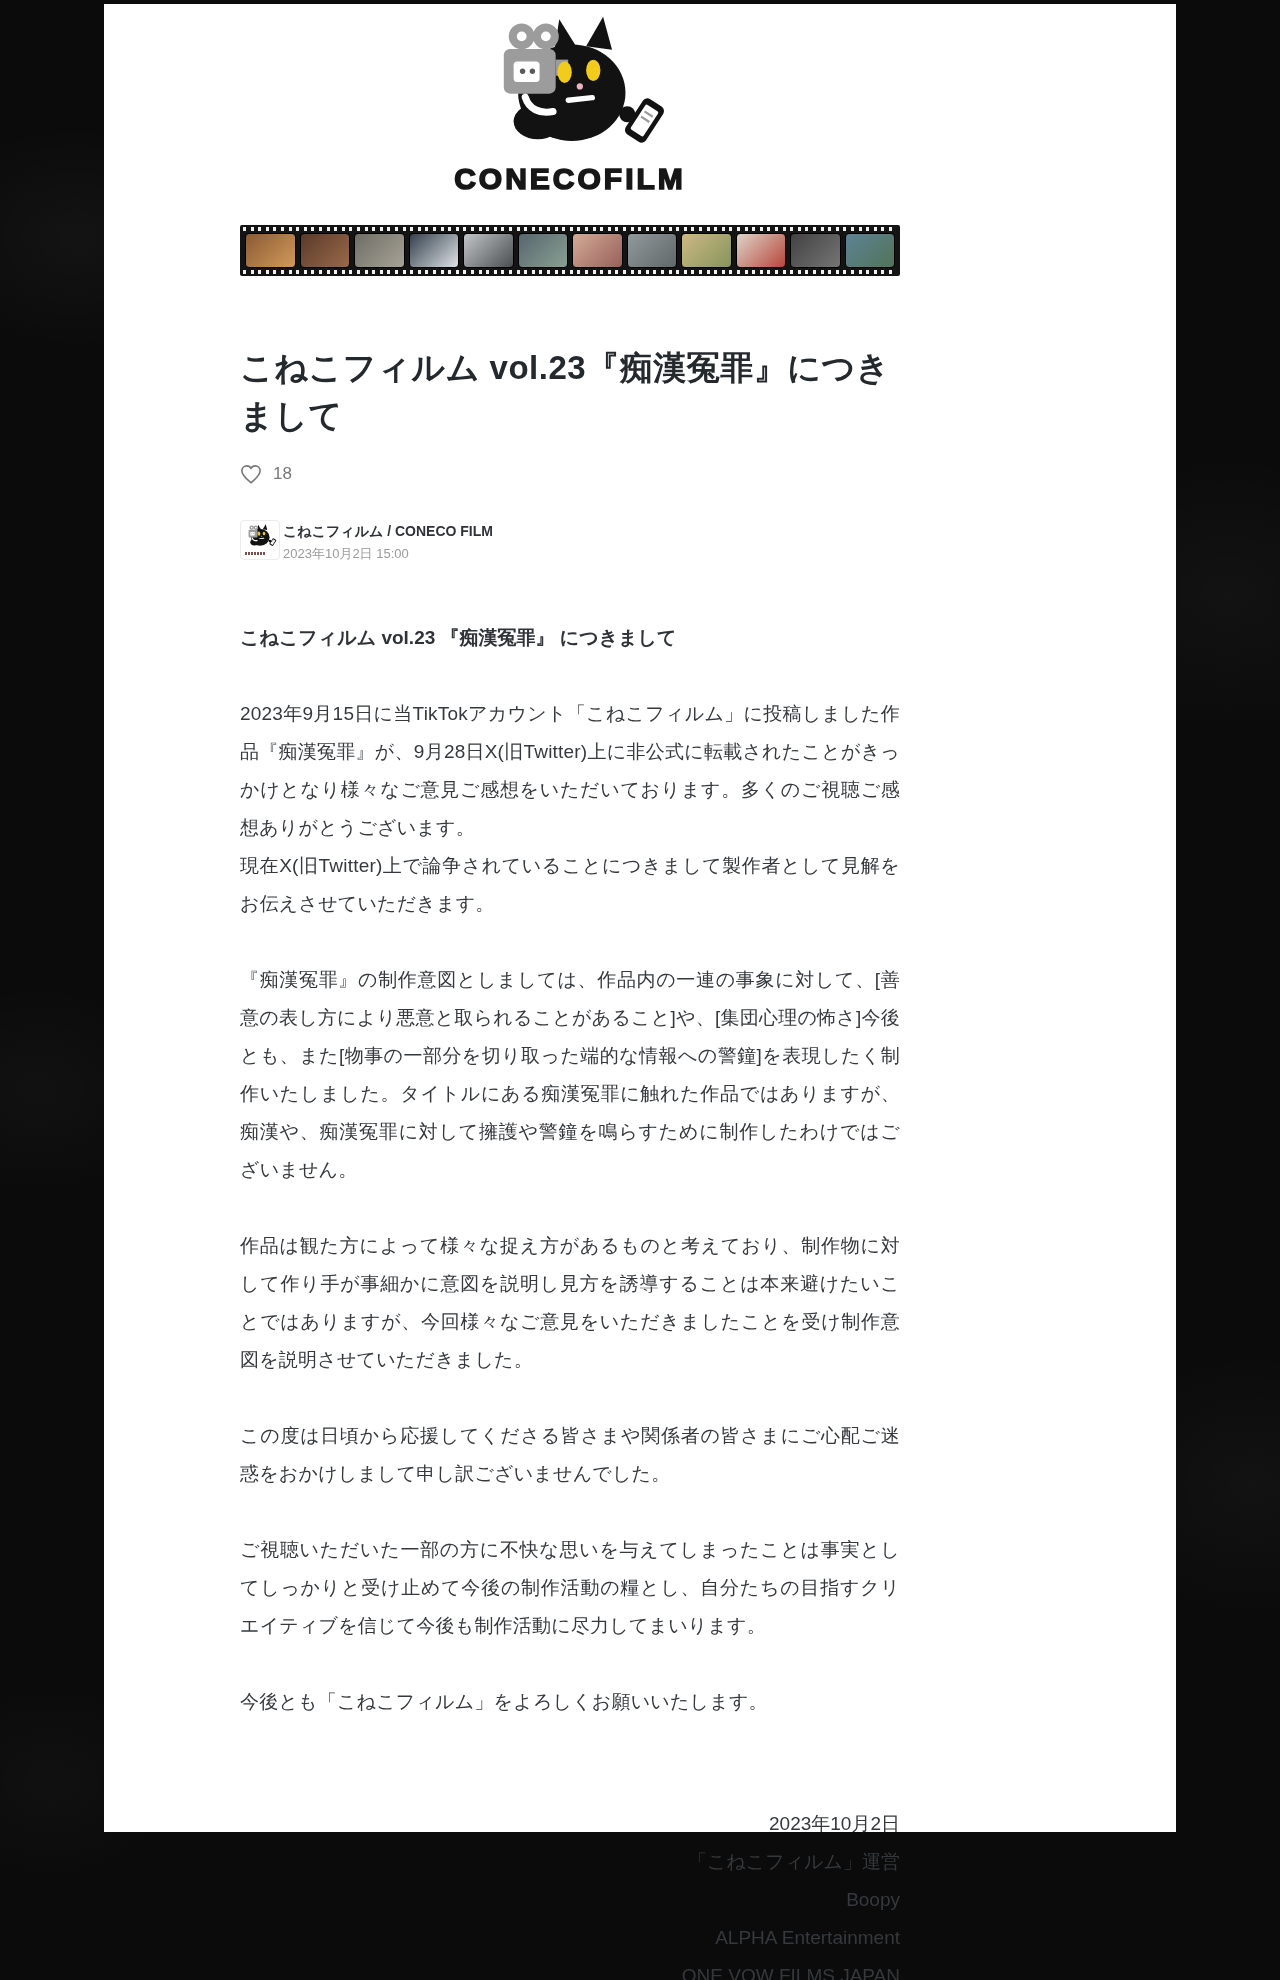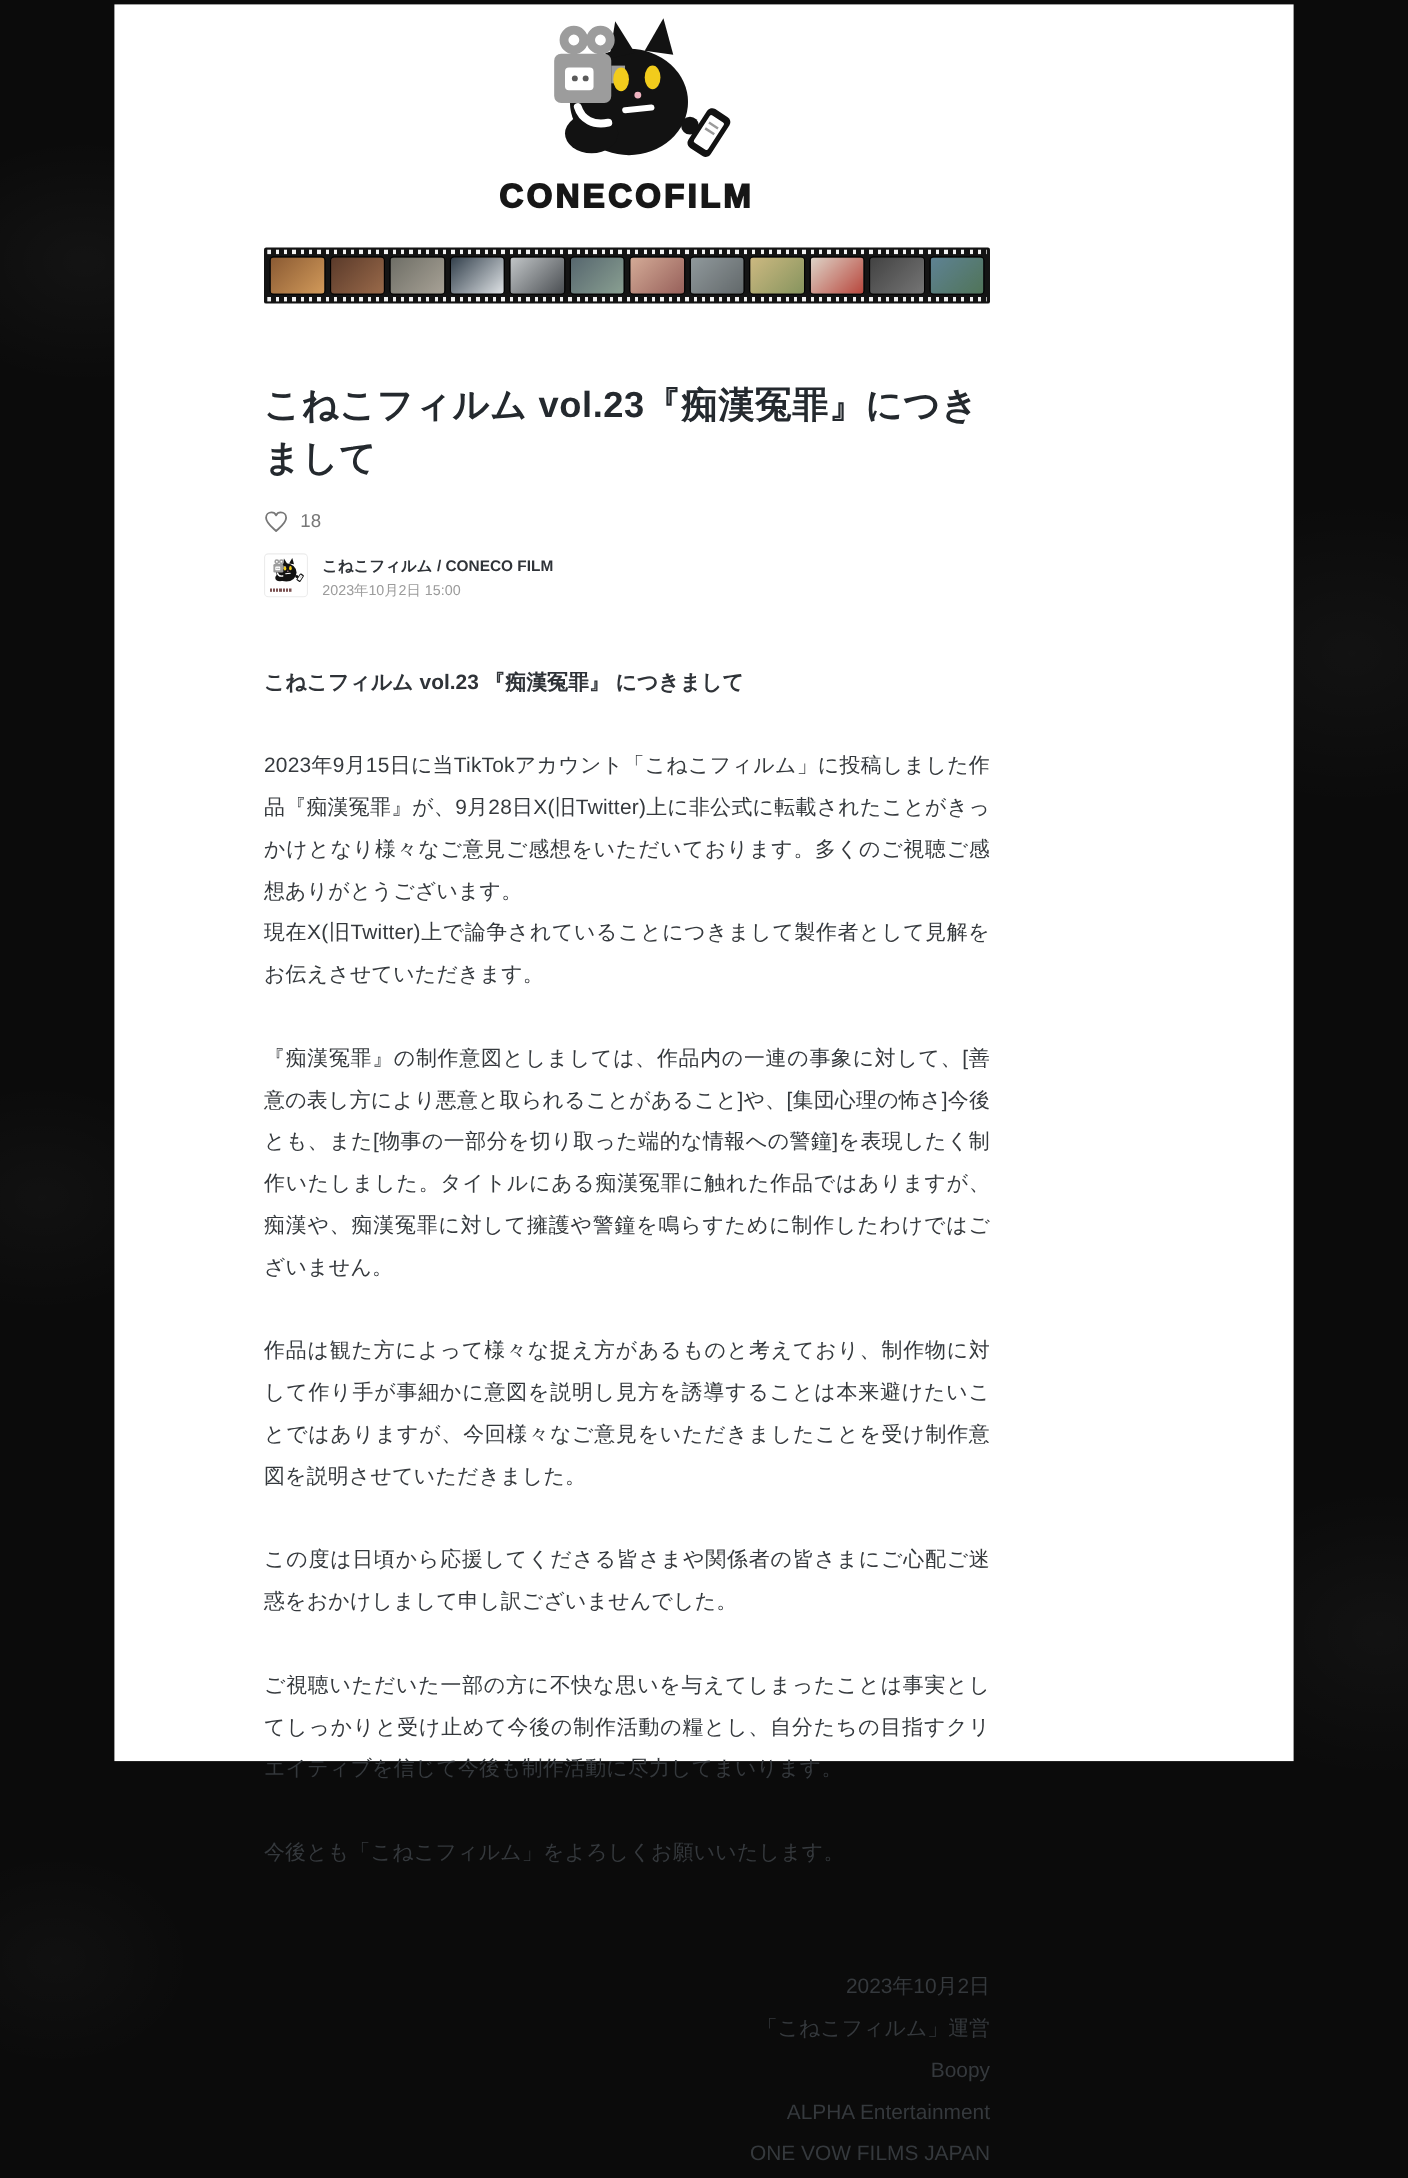--- a/index.html
+++ b/index.html
@@ -8,21 +8,21 @@
     background-color:#0b0b0b;
     background-image:
       radial-gradient(220px 160px at 6% 12%, rgba(255,255,255,0.035), transparent 70%),
       radial-gradient(260px 200px at 96% 30%, rgba(255,255,255,0.03), transparent 70%),
       radial-gradient(200px 150px at 3% 55%, rgba(255,255,255,0.028), transparent 70%),
       radial-gradient(240px 190px at 98% 75%, rgba(255,255,255,0.03), transparent 70%),
       radial-gradient(180px 140px at 4% 90%, rgba(255,255,255,0.025), transparent 70%);
     font-family:"Liberation Sans","DejaVu Sans",sans-serif;
   }
   .card {
-    position:absolute; left:104px; top:4px; width:1072px; height:1597px;
+    position:absolute; left:104px; top:4px; width:1072px; height:1828px;
     background:#ffffff;
   }
   .content { width:660px; margin-left:136px; padding-top:10px; }
 
   
   .logo-figure { width:216px; height:136px; margin:0 auto; display:block; }
   .wordmark {
     margin-top:12px; text-align:center;
     font-size:30px; line-height:34px; font-weight:900; color:#171717;
     letter-spacing:3px; -webkit-text-stroke:1.6px #171717;
@@ -42,21 +42,21 @@
   .filmstrip::after { bottom:2px; }
   .film-frame { flex:1 1 0; border-radius:4px; border:1px solid #000; min-width:0; }
 
   
   .title {
     margin-top:68px; font-size:33px; line-height:48px; font-weight:700;
     color:#24292e; letter-spacing:0.5px;
   }
   .like-row { margin-top:14px; display:flex; align-items:center; gap:11px; height:24px; }
   .like-count { font-size:17px; color:#787878; }
-  .author-row { margin-top:17px; display:flex; gap:13px; align-items:flex-start; }
+  .author-row { margin-top:34px; display:flex; gap:3px; align-items:flex-start; }
   .avatar {
     width:40px; height:40px; border-radius:4px; border:1px solid #ececec;
     background:#fff; box-sizing:border-box; overflow:hidden; position:relative;
   }
   .avatar svg { display:block; margin:2px auto 0; }
   .avatar-sub { position:absolute; left:4px; right:14px; bottom:4px; height:3px;
     background:repeating-linear-gradient(90deg,#7a5050 0 2px,transparent 2px 3px); }
   .author-name { font-size:14px; font-weight:700; color:#2f3338; padding-top:3px; }
   .author-date { font-size:13px; color:#9b9b9b; margin-top:4px; }
 

